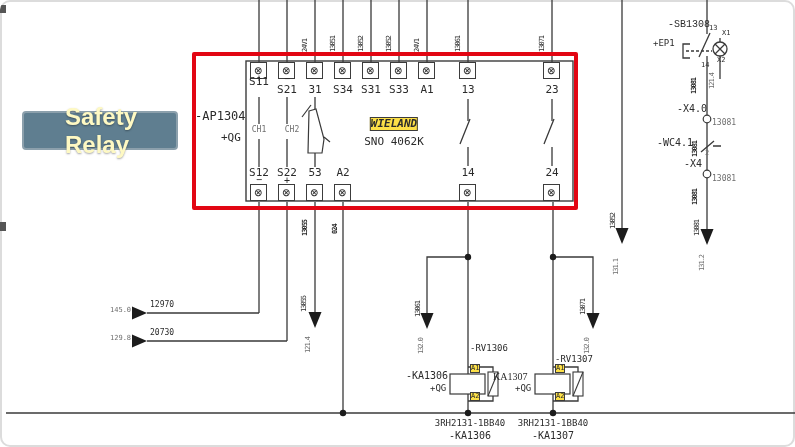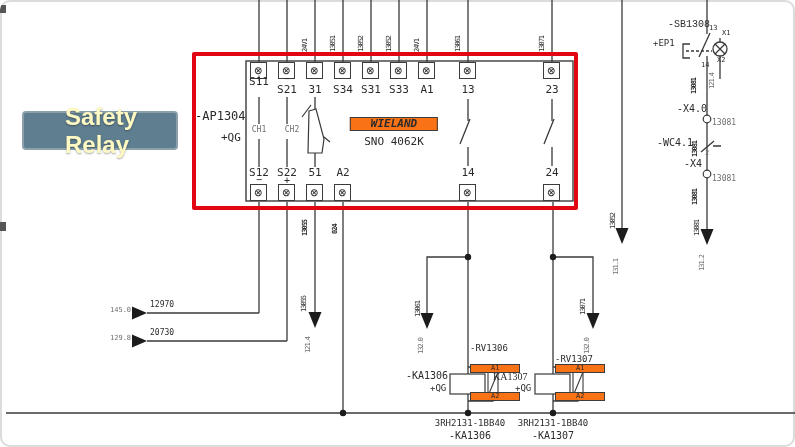--- a/index.html
+++ b/index.html
@@ -22,21 +22,21 @@
   }
   .s7{font-size:7px}.s8{font-size:8px}.s9{font-size:9px}.s10{font-size:10px}.s11{font-size:11px}.s12{font-size:12px}
   .b{font-weight:bold}
   .i{font-style:italic}
   .dim{color:#6e6e6e}
   .c{transform:translateX(-50%)}
   .v{
     writing-mode:vertical-rl; transform:rotate(180deg);
     width:11px; letter-spacing:-1px; font-size:7px; overflow:visible;
   }
-  .box{ border:1px solid #3c3c3c; background:#f97316; padding:0 20px; }
+  .box{ border:1px solid #3c3c3c; background:#fde047; padding:0 0; }
   .highlight-box {
     position:absolute; z-index:5; left:192px; top:52px; width:386px; height:158px;
     border:4px solid #e20613; border-radius:2px; box-sizing:border-box; pointer-events:none;
   }
   .badge {
     position:absolute; z-index:10; color:#fef9c3;
     font-family:"Liberation Sans", sans-serif; font-weight:bold;
     display:flex; align-items:center; justify-content:center;
     text-shadow:0 1px 2px rgba(0,0,0,0.35);
     padding-left:41px;
@@ -177,21 +177,21 @@
       <span class="ann c s11" style="left: 343px; top: 84px;">S34</span>
       <span class="ann c s11" style="left: 371px; top: 84px;">S31</span>
       <span class="ann c s11" style="left: 399px; top: 84px;">S33</span>
       <span class="ann c s11" style="left: 427px; top: 84px;">A1</span>
       <span class="ann c s11" style="left: 468px; top: 84px;">13</span>
       <span class="ann c s11" style="left: 552px; top: 84px;">23</span>
       <span class="ann c s10" style="left: 259px; top: 74px;">+</span>
       <span class="ann c s10" style="left: 287px; top: 74px;">−</span>
       <span class="ann c s11" style="left: 259px; top: 167px;">S12</span>
       <span class="ann c s11" style="left: 287px; top: 167px;">S22</span>
-      <span class="ann c s11" style="left: 315px; top: 167px;">51</span>
+      <span class="ann c s11" style="left: 315px; top: 167px;">53</span>
       <span class="ann c s11" style="left: 343px; top: 167px;">A2</span>
       <span class="ann c s11" style="left: 468px; top: 167px;">14</span>
       <span class="ann c s11" style="left: 552px; top: 167px;">24</span>
       <span class="ann c s10" style="left: 259px; top: 175px;">−</span>
       <span class="ann c s10" style="left: 287px; top: 176px;">+</span>
       <span class="ann c s8 dim" style="left: 259px; top: 126px;">CH1</span>
       <span class="ann c s8 dim" style="left: 292px; top: 126px;">CH2</span>
       <span class="ann c box b i s11" style="left: 394px; top: 117px;">WIELAND</span>
       <span class="ann c s11" style="left: 394px; top: 136px;">SNO 4062K</span>
       <span class="ann s7 dim" style="left: 110px; top: 307px;">145.0</span>

